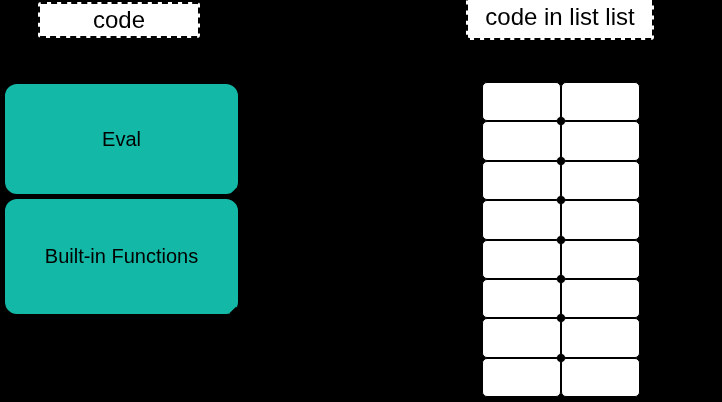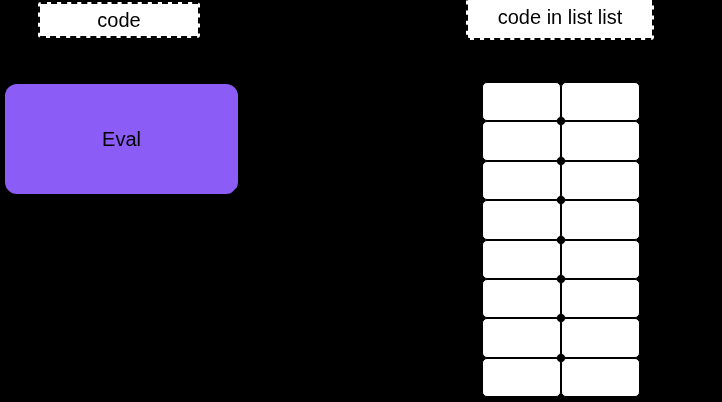--- a/index.html
+++ b/index.html
@@ -17,37 +17,37 @@
     color: #000000;
   }
   .dashed-label {
     position: absolute;
     background: #ffffff;
     border: 2.5px dashed #000000;
     border-radius: 3px;
     display: flex;
     align-items: center;
     justify-content: center;
-    font-size: 20px;
+    font-size: 24px;
     line-height: 1;
   }
   .label-code {
     left: 38px; top: 2px;
     width: 158px; height: 32px;
   }
   .label-listform {
     left: 466px; top: -10px;
     width: 184px; height: 42px;
     padding-top: 4px;
   }
   .node {
     position: absolute;
     left: 3px;
     width: 233px;
-    background: #8b5cf6;
+    background: #14b8a6;
     border: 2.5px solid #000000;
     border-radius: 14px;
     display: flex;
     align-items: center;
     justify-content: center;
     font-size: 20px;
   }
   .node-eval   { top: 82px;  height: 110px; }
   .node-builtin{ top: 197px; height: 115px; }
   .corner-mark {
@@ -85,20 +85,23 @@
   </div>
 
   <div class="dashed-label label-listform">
     <span>code in list list</span>
   </div>
 
   <div class="node node-eval">
     <span>Eval</span>
   </div>
 
+  <div class="node node-builtin">
+    <span>Built-in Functions</span>
+  </div>
 
   <div class="corner-mark" style="left:3px;  top:82px;"></div>
   <div class="corner-mark" style="left:236px;top:82px;"></div>
   <div class="corner-mark" style="left:3px;  top:196px; width:11px; height:11px;"></div>
   <div class="corner-mark" style="left:236px;top:196px; width:11px; height:11px;"></div>
   <div class="corner-mark" style="left:3px;  top:313px;"></div>
   <div class="corner-mark" style="left:236px;top:313px;"></div>
 
   <div class="list-grid">
       <div class="list-cell"></div>

